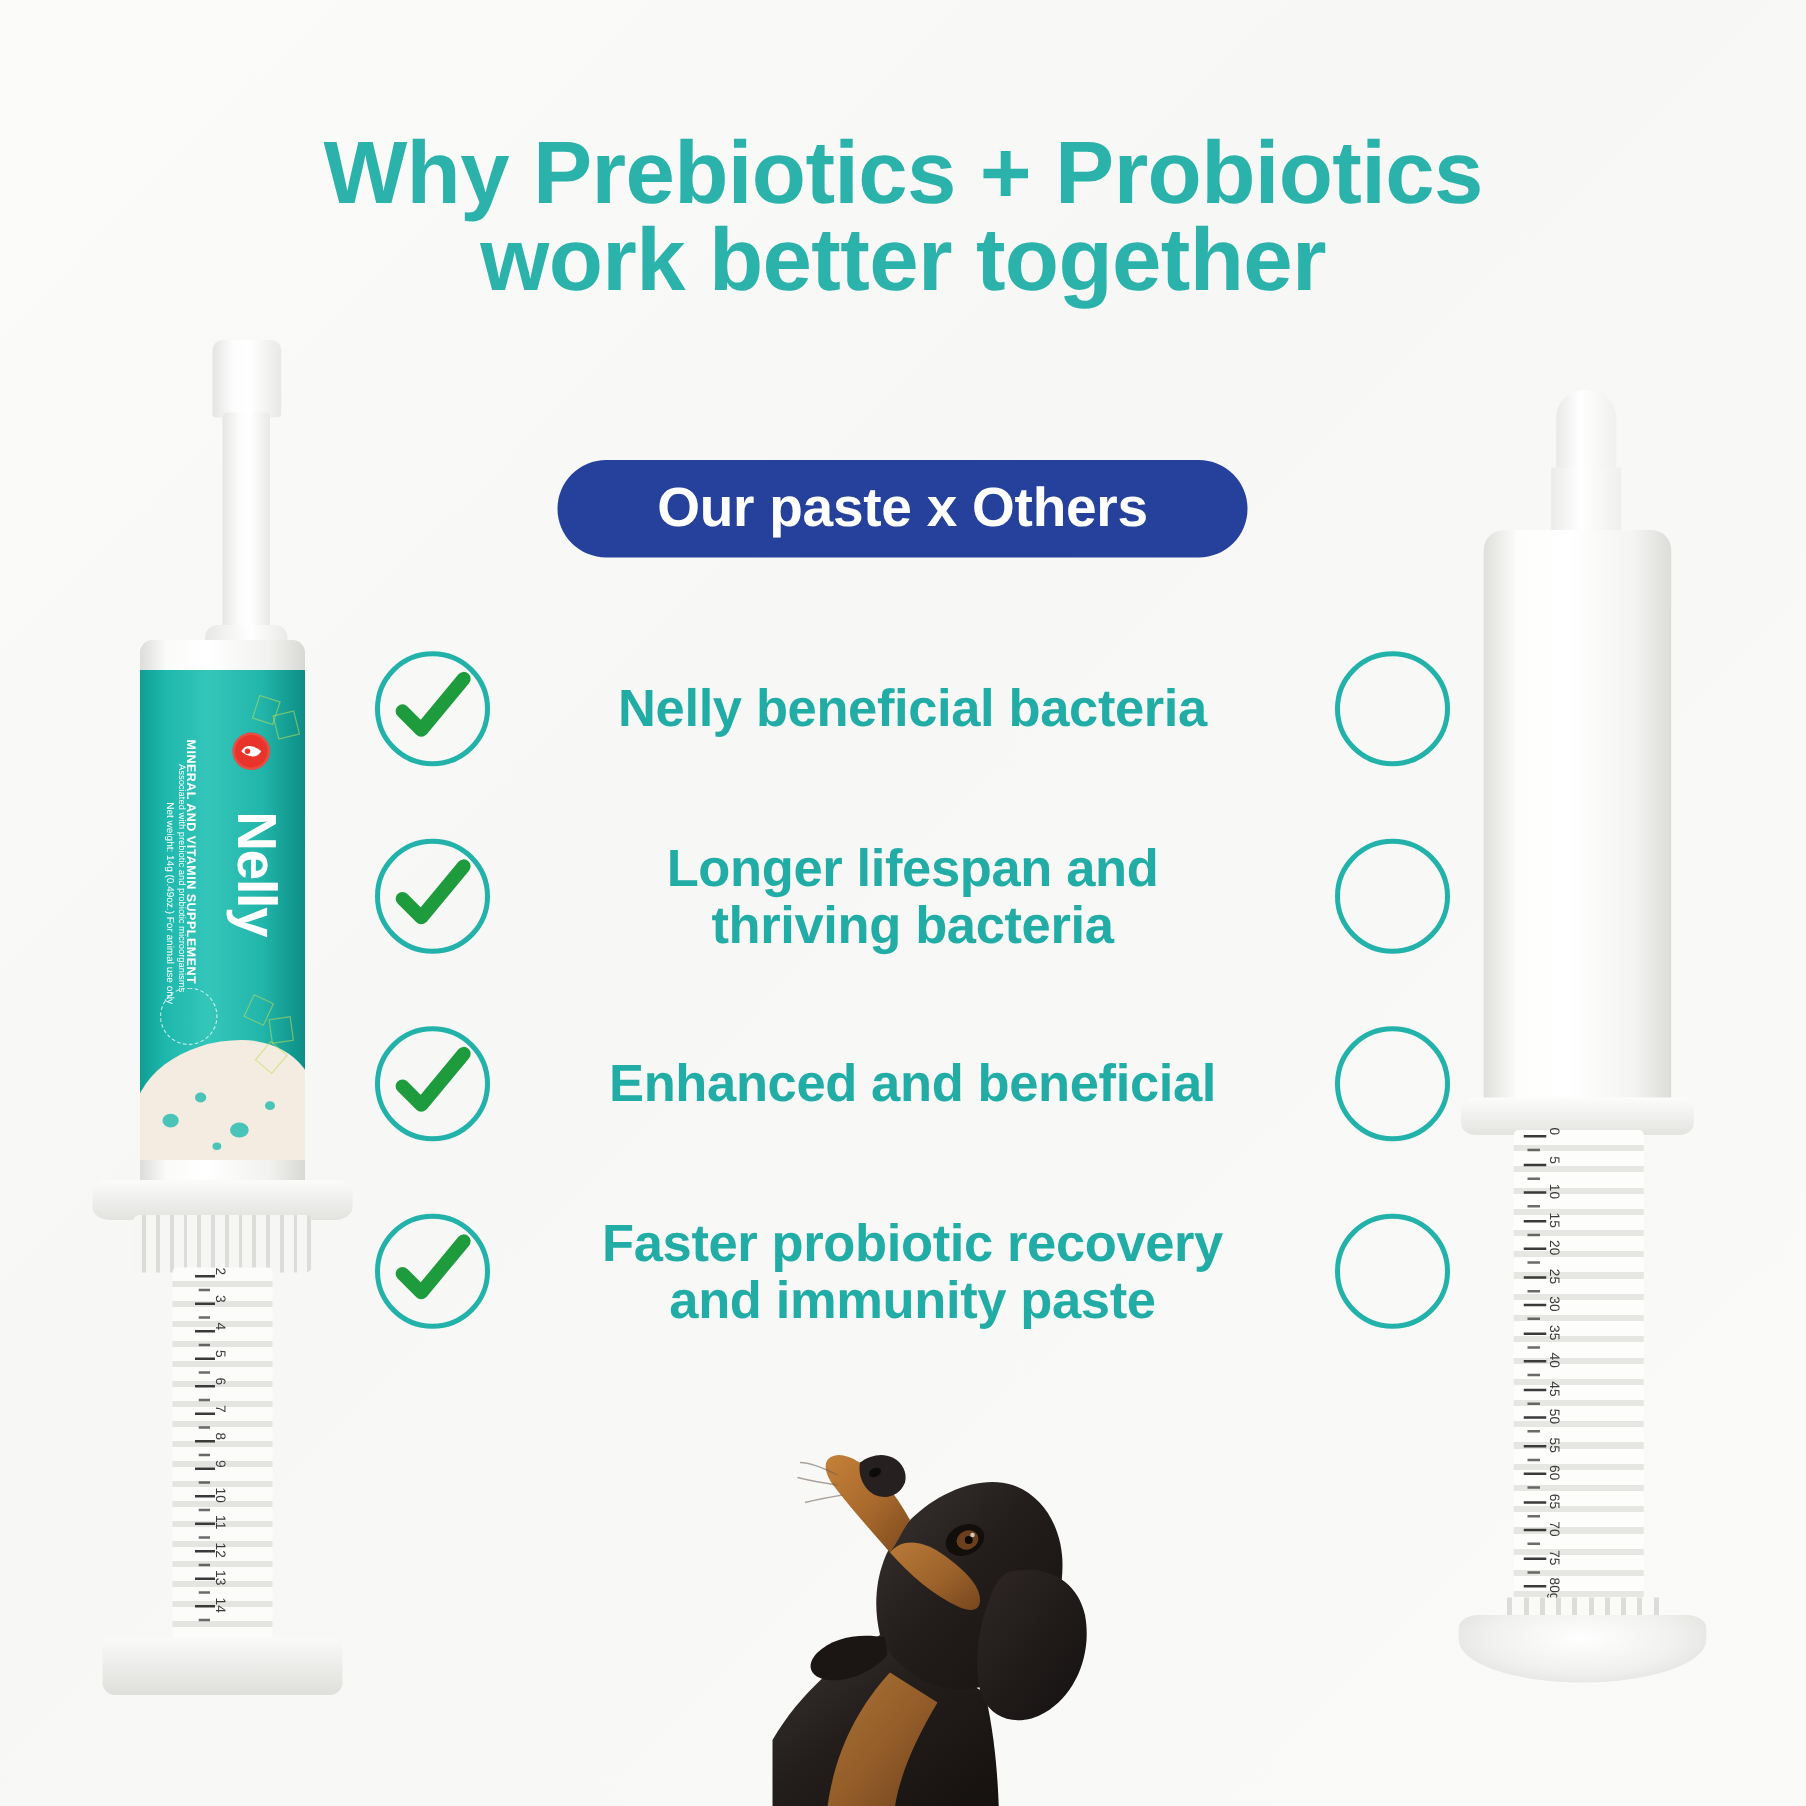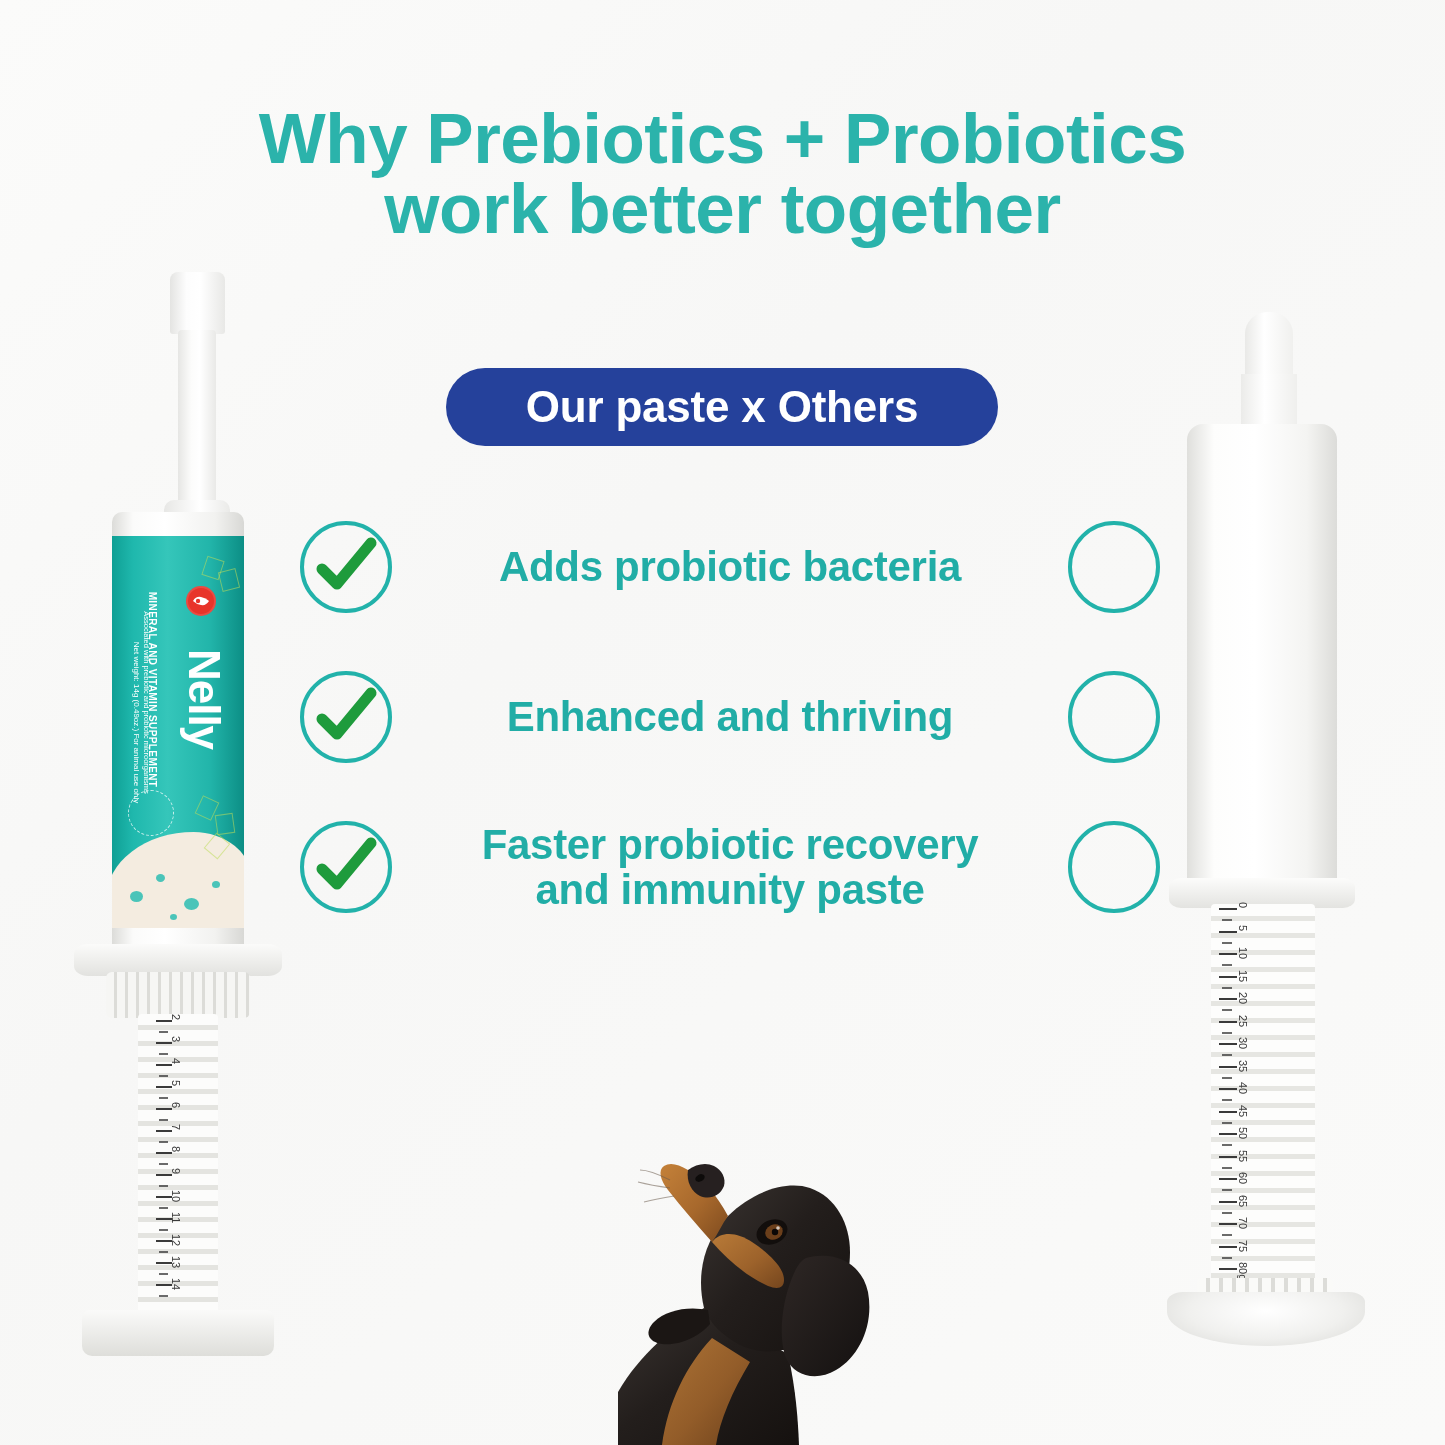--- a/index.html
+++ b/index.html
@@ -279,35 +279,48 @@
   <div id="features">
 
     <div class="feature-row">
       <div class="check-circle">
         <div class="ring"></div>
         <svg class="tick" viewBox="0 0 74 74">
           <path d="M13 39 L28 54 L62 13" fill="none" stroke="#1e9b3c" stroke-width="11" stroke-linecap="round" stroke-linejoin="round"></path>
         </svg>
       </div>
       <div class="feature-text">
-        <span>Adds probiotic bacteria</span>
+        <span>Nelly beneficial bacteria</span>
       </div>
       <div class="empty-circle"></div>
     </div>
-
 
     <div class="feature-row">
       <div class="check-circle">
         <div class="ring"></div>
         <svg class="tick" viewBox="0 0 74 74">
           <path d="M13 39 L28 54 L62 13" fill="none" stroke="#1e9b3c" stroke-width="11" stroke-linecap="round" stroke-linejoin="round"></path>
         </svg>
       </div>
       <div class="feature-text">
-        <span>Enhanced and thriving</span>
+        <span>Longer lifespan and</span>
+        <span class="l2">thriving bacteria</span>
+      </div>
+      <div class="empty-circle"></div>
+    </div>
+
+    <div class="feature-row">
+      <div class="check-circle">
+        <div class="ring"></div>
+        <svg class="tick" viewBox="0 0 74 74">
+          <path d="M13 39 L28 54 L62 13" fill="none" stroke="#1e9b3c" stroke-width="11" stroke-linecap="round" stroke-linejoin="round"></path>
+        </svg>
+      </div>
+      <div class="feature-text">
+        <span>Enhanced and beneficial</span>
       </div>
       <div class="empty-circle"></div>
     </div>
 
     <div class="feature-row">
       <div class="check-circle">
         <div class="ring"></div>
         <svg class="tick" viewBox="0 0 74 74">
           <path d="M13 39 L28 54 L62 13" fill="none" stroke="#1e9b3c" stroke-width="11" stroke-linecap="round" stroke-linejoin="round"></path>
         </svg>

